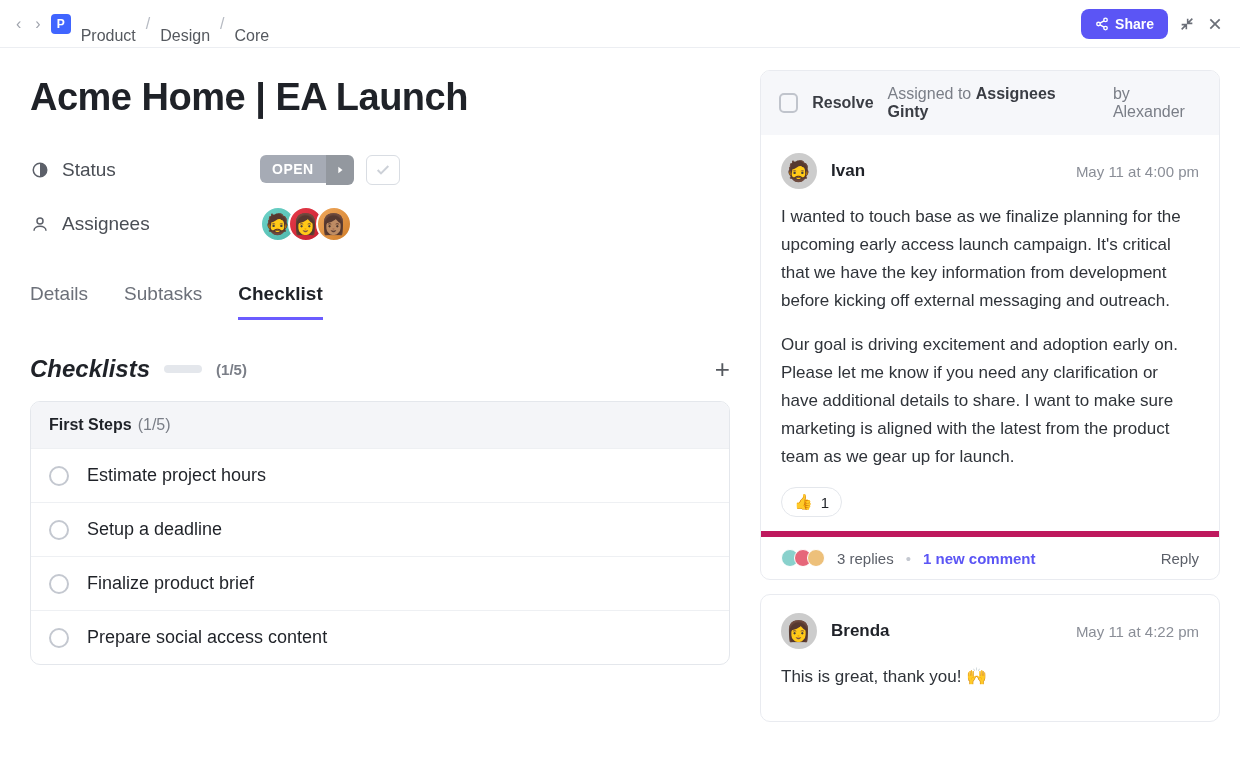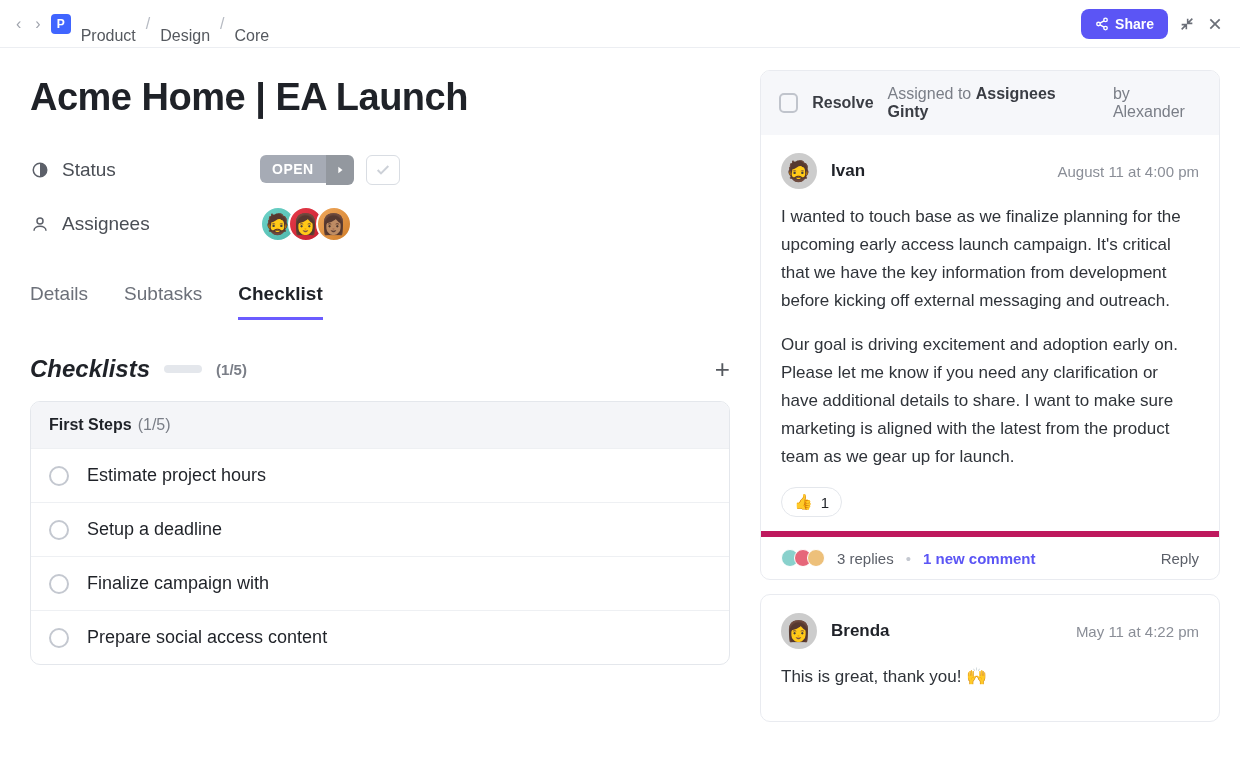--- a/index.html
+++ b/index.html
@@ -206,21 +206,21 @@
       <div class="cl-item">
         <span class="cl-radio"></span>
         <span>Estimate project hours</span>
       </div>
       <div class="cl-item">
         <span class="cl-radio"></span>
         <span>Setup a deadline</span>
       </div>
       <div class="cl-item">
         <span class="cl-radio"></span>
-        <span>Finalize campaign with</span>
+        <span>Finalize product brief</span>
       </div>
       <div class="cl-item">
         <span class="cl-radio"></span>
         <span>Prepare social access content</span>
       </div>
     </div>
   </div>
 
   <div class="right">
     <div class="thread">
@@ -233,21 +233,21 @@
         </span>
         <span class="by">by Alexander</span>
       </div>
 
       <div class="comment">
         <div class="comment-head">
           <div class="c-avatar av-1">
               <span class="av-face">🧔</span>
             </div>
           <span class="c-name">Ivan</span>
-          <span class="c-time">August 11 at 4:00 pm</span>
+          <span class="c-time">May 11 at 4:00 pm</span>
         </div>
         <div class="c-body">
           <p>I wanted to touch base as we finalize planning for the upcoming early access launch campaign. It's critical that we have the key information from development before kicking off external messaging and outreach.</p>
           <p>Our goal is driving excitement and adoption early on. Please let me know if you need any clarification or have additional details to share. I want to make sure marketing is aligned with the latest from the product team as we gear up for launch.</p>
         </div>
         <span class="reaction">
           <span>👍</span>
           <span>1</span>
         </span>
       </div>

